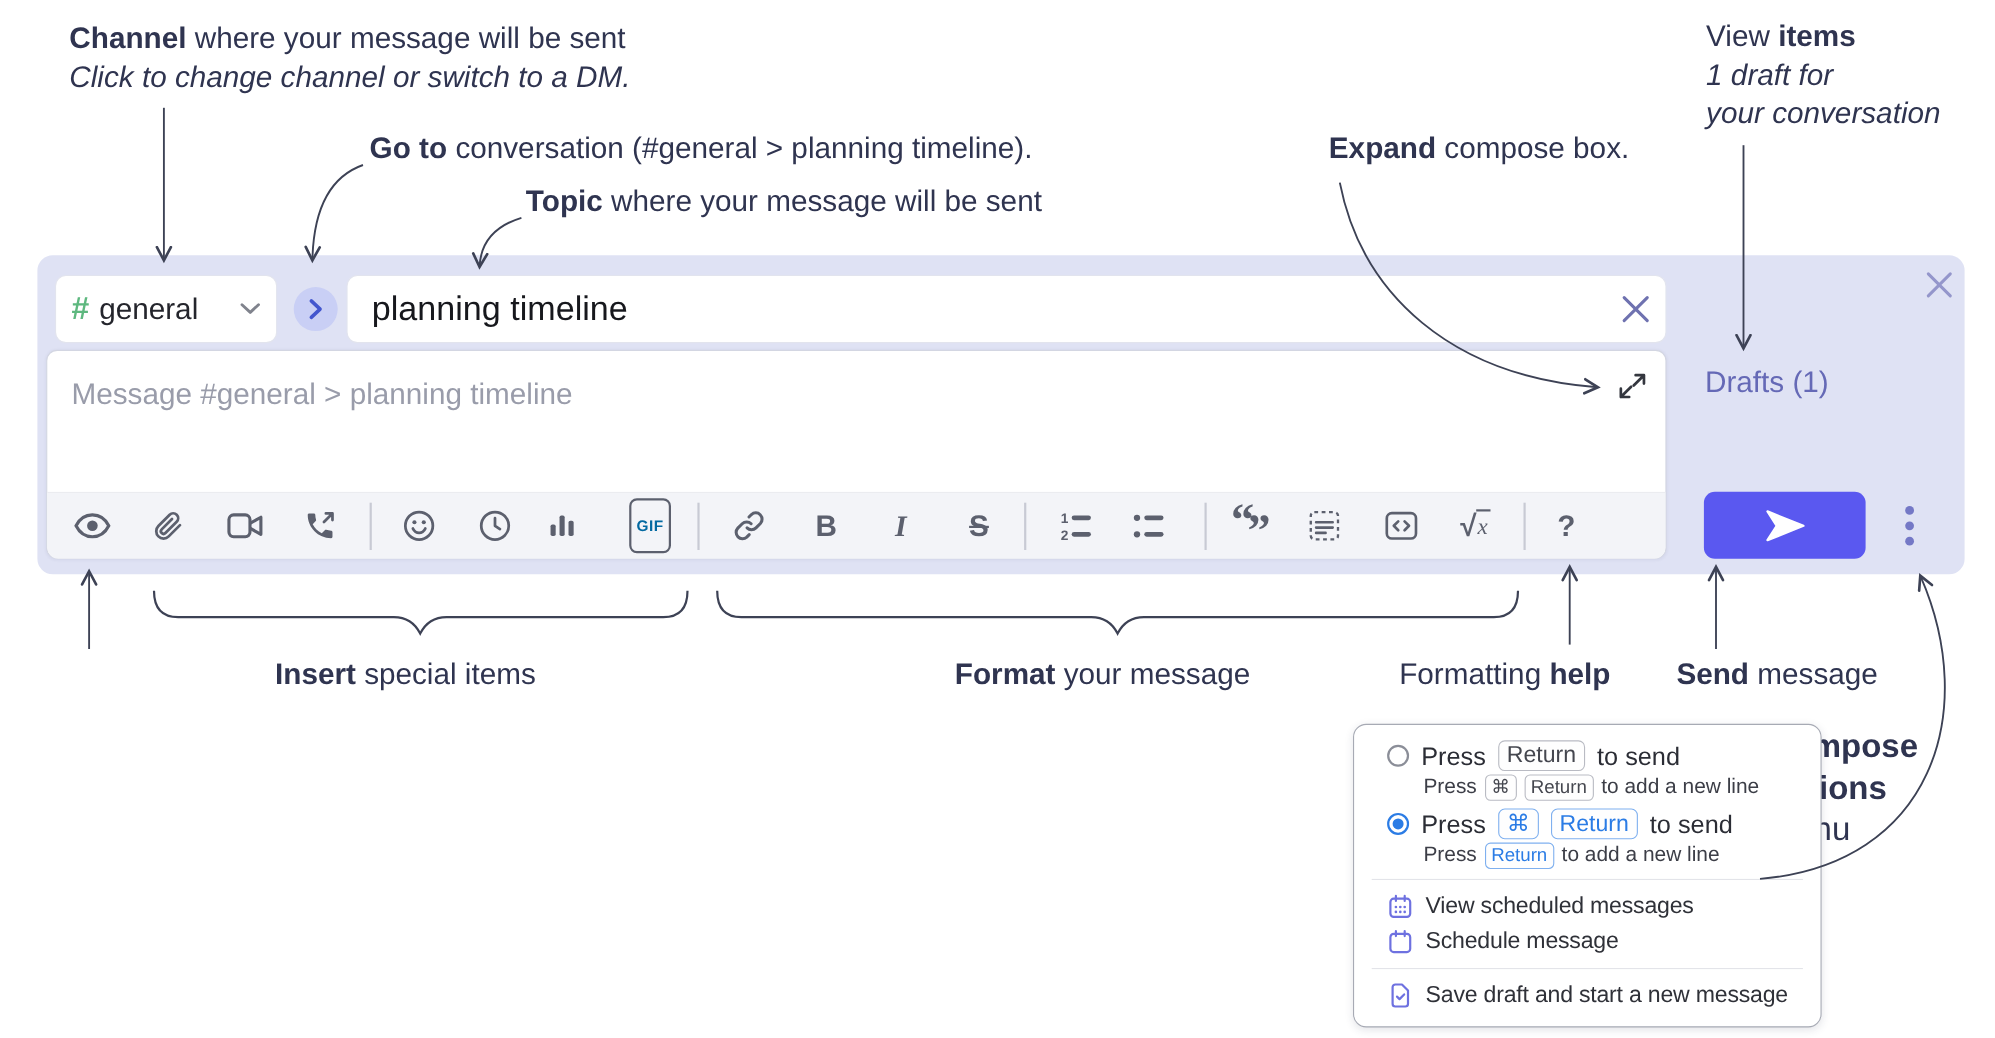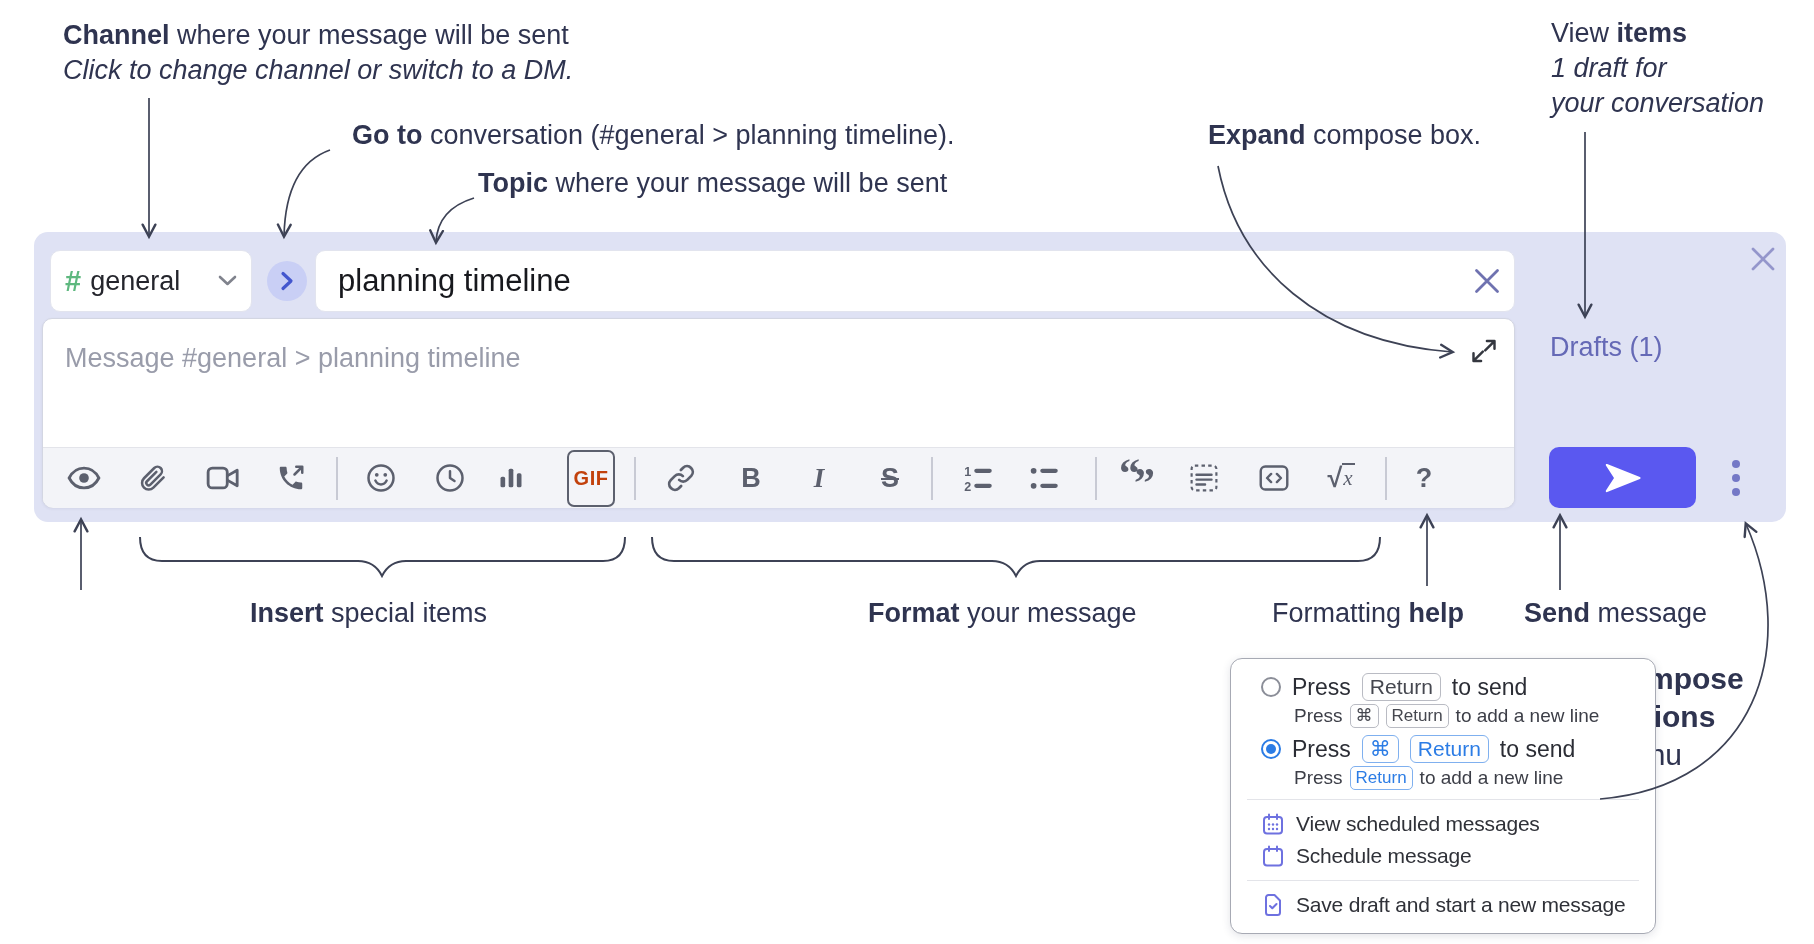--- a/index.html
+++ b/index.html
@@ -19,21 +19,21 @@
   .topic-clear{position:absolute;right:14px;top:17px;width:28px;height:28px;cursor:pointer;}
   .compose-close{position:absolute;left:1714px;top:12px;width:30px;height:30px;cursor:pointer;}
   .msgbox{position:absolute;left:8px;top:86px;width:1473px;height:190px;background:#fff;border:1px solid #d3d6e2;border-radius:10px;box-sizing:border-box;box-shadow:0 1px 3px rgba(40,45,80,.07);}
   .msg-textarea{position:absolute;left:0;top:0;width:100%;height:128px;border:none;resize:none;background:transparent;font-family:"Liberation Sans",sans-serif;font-size:27px;color:#7f1d1d;padding:24px 60px 0 22px;box-sizing:border-box;outline:none;}
   .msg-textarea::placeholder{color:#999caa;opacity:1;}
   .expand-btn{position:absolute;right:16px;top:18px;width:28px;height:28px;cursor:pointer;}
   .mtoolbar{position:absolute;left:0;top:128px;width:100%;height:61px;background:#f3f4f8;border-top:1px solid #e3e4ea;border-radius:0 0 10px 10px;box-sizing:border-box;}
   .tbtn{position:absolute;top:11px;width:44px;height:38px;display:flex;align-items:center;justify-content:center;color:#5c606e;cursor:pointer;}
   .tdiv{position:absolute;top:9px;width:2px;height:43px;background:#c8cad4;}
   .tb-text{font-size:27px;color:#5c606e;}
-  .gifbox{border:2.2px solid #5c606e;border-radius:7px;font-size:20px;font-weight:700;letter-spacing:.5px;padding:15px 5px;color:#c2410c;}
+  .gifbox{border:2.2px solid #5c606e;border-radius:7px;font-size:14px;font-weight:700;letter-spacing:.5px;padding:15px 5px;color:#0369a1;}
   .quoteicon{position:relative;width:34px;height:34px;font-family:"Liberation Serif",serif;font-weight:700;color:#5c606e;}
   .quoteicon .q1{position:absolute;left:0;top:-12px;font-size:42px;}
   .quoteicon .q2{position:absolute;left:15px;top:-2px;font-size:42px;}
   .mathicon{display:flex;align-items:flex-start;color:#5c606e;}
   .mathicon .rt{font-size:27px;font-weight:600;line-height:30px;}
   .mathicon .mx{font-family:"Liberation Serif",serif;font-style:italic;font-size:21px;line-height:25px;border-top:2.4px solid #5c606e;padding:1px 2px 0 1px;}
   .drafts-link{position:absolute;left:1516px;top:100px;font-size:27px;color:#6569b6;cursor:pointer;}
   .sendbtn{position:absolute;left:1515px;top:215px;width:147px;height:61px;background:#5a58f0;border-radius:10px;display:flex;align-items:center;justify-content:center;cursor:pointer;}
   .dotsbtn{position:absolute;left:1690px;top:222px;width:24px;height:48px;display:flex;flex-direction:column;align-items:center;justify-content:center;gap:6px;cursor:pointer;}
   .dot{width:8px;height:8px;border-radius:50%;background:#7478c6;}
@@ -55,21 +55,21 @@
 </head>
 <body>
 
 <div class="stage">
 
   <div class="ann" style="left:35px;top:18px;margin-left:28px;">
     <div><span class="b">Channel</span><span> where your message will be sent</span></div>
     <div class="i">Click to change channel or switch to a DM.</div>
   </div>
 
-  <div class="ann" style="left:352px;top:118px;">
+  <div class="ann" style="left:336px;top:118px;">
     <span class="b">Go to</span><span> conversation (#general &gt; planning timeline).</span>
   </div>
 
   <div class="ann" style="left:478px;top:166px;">
     <span class="b">Topic</span><span> where your message will be sent</span>
   </div>
 
   <div class="ann" style="left:1208px;top:118px;">
     <span class="b">Expand</span><span> compose box.</span>
   </div>

